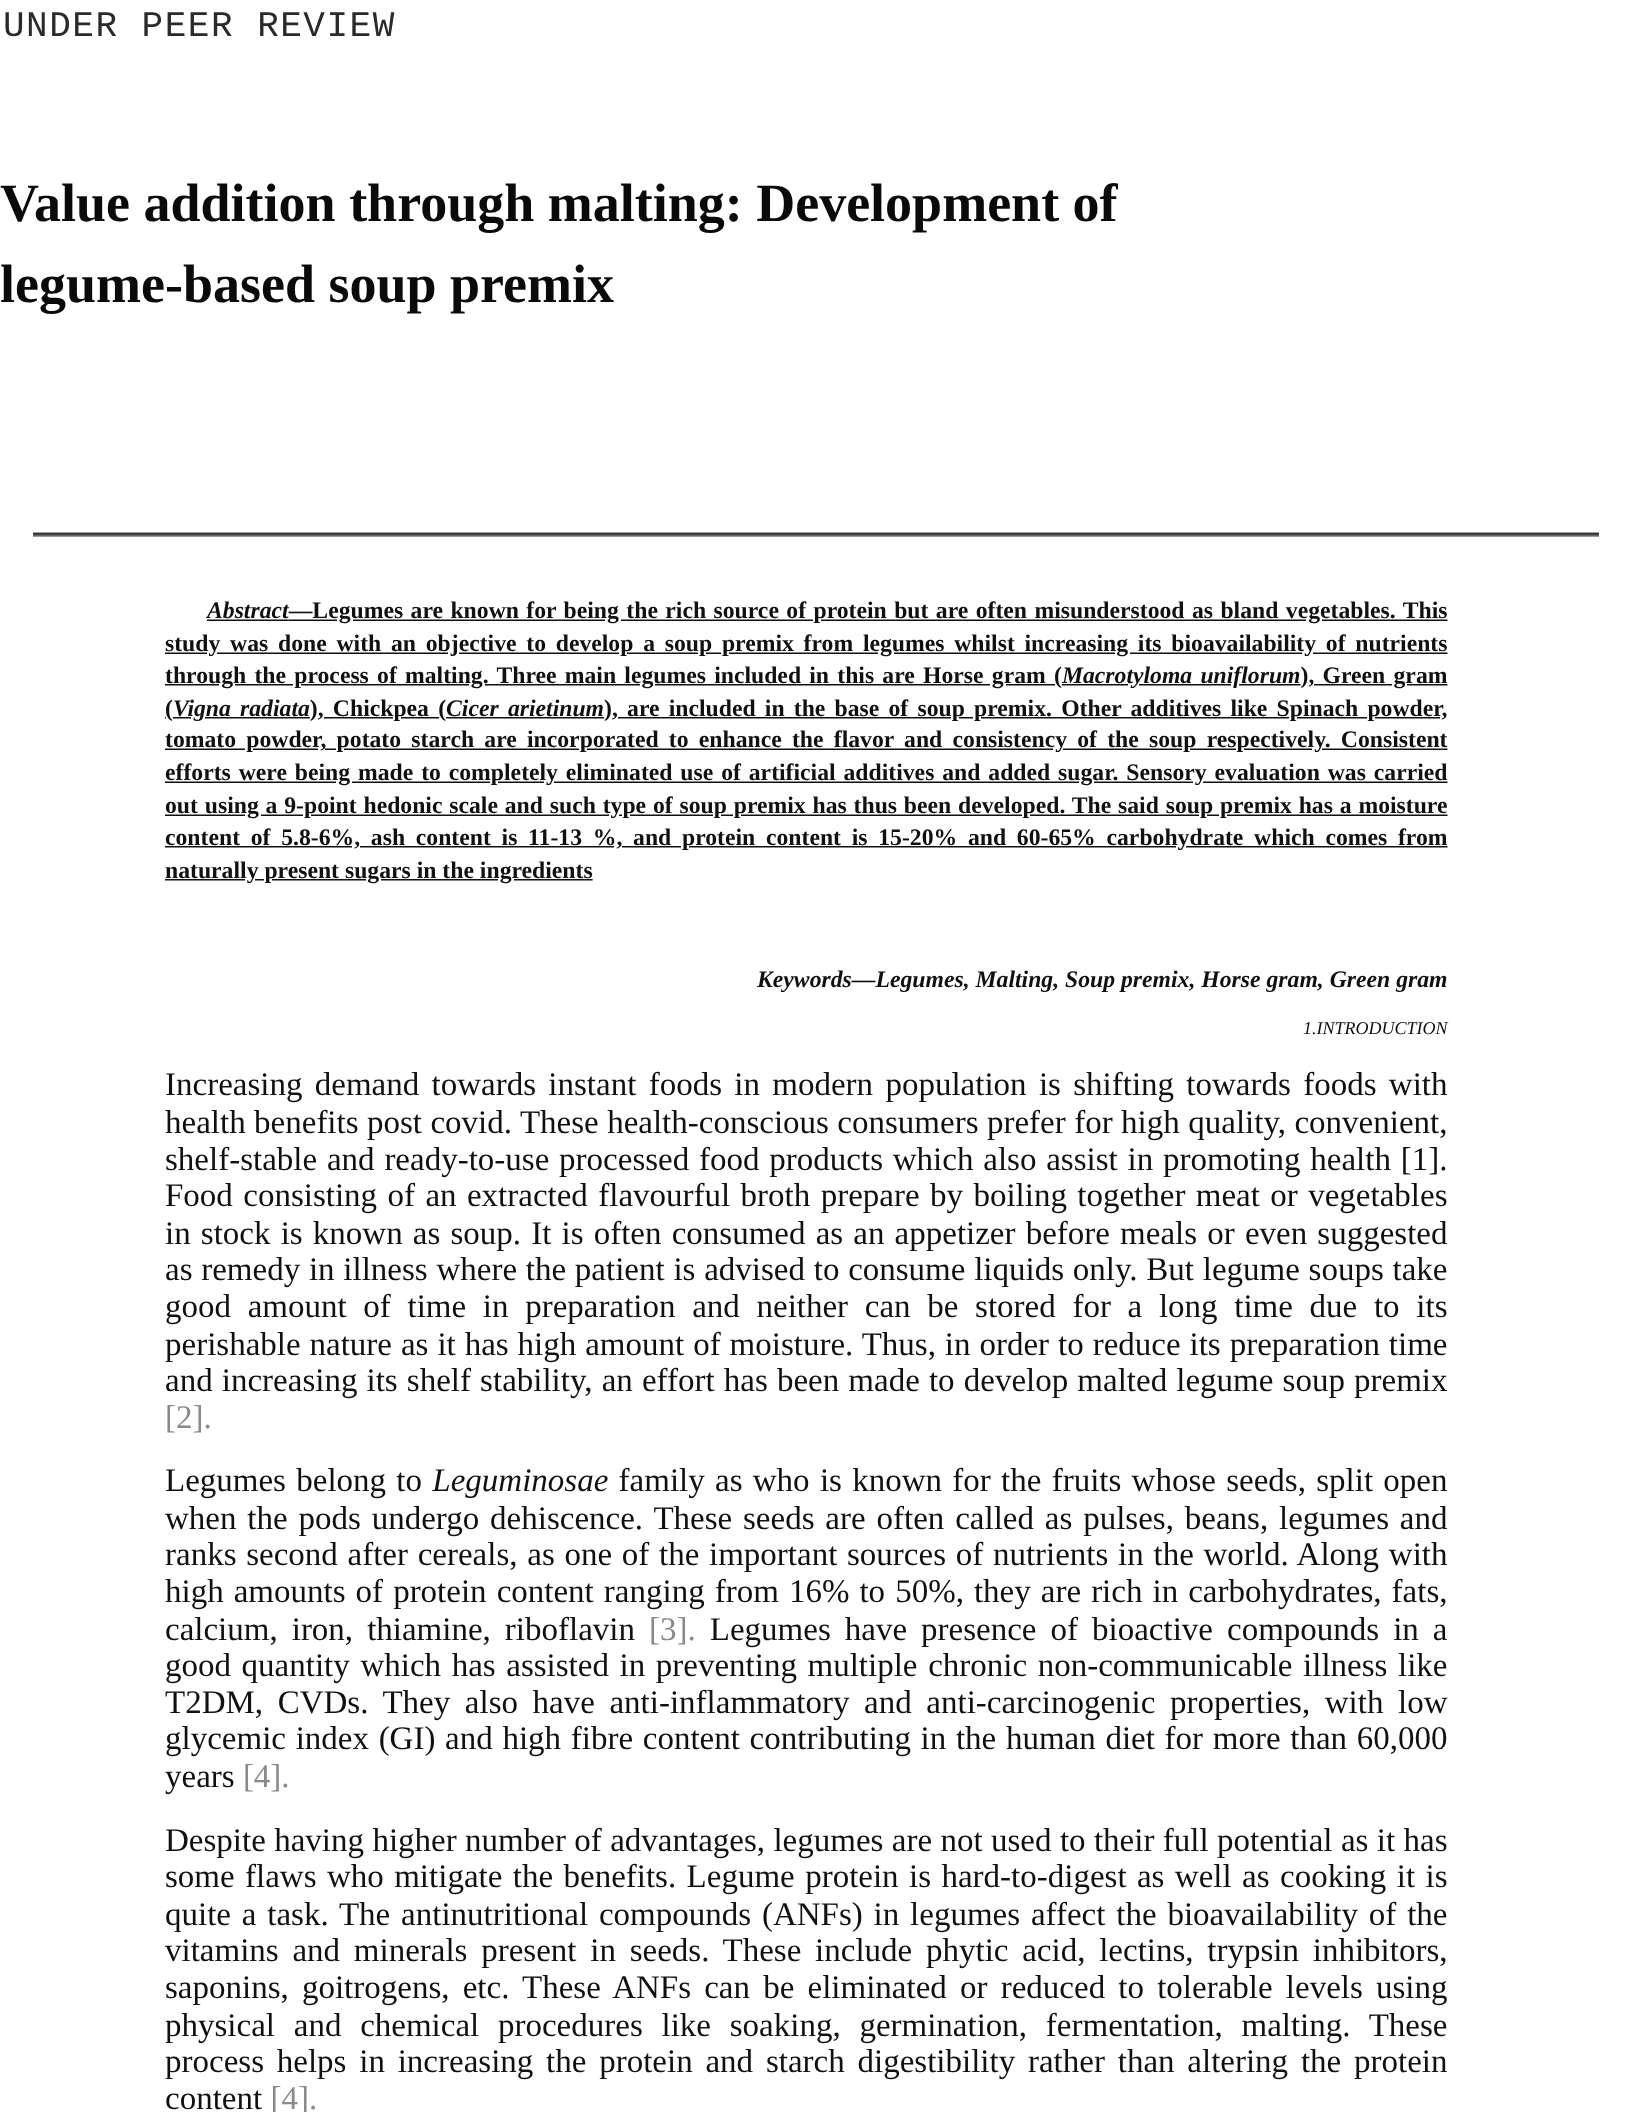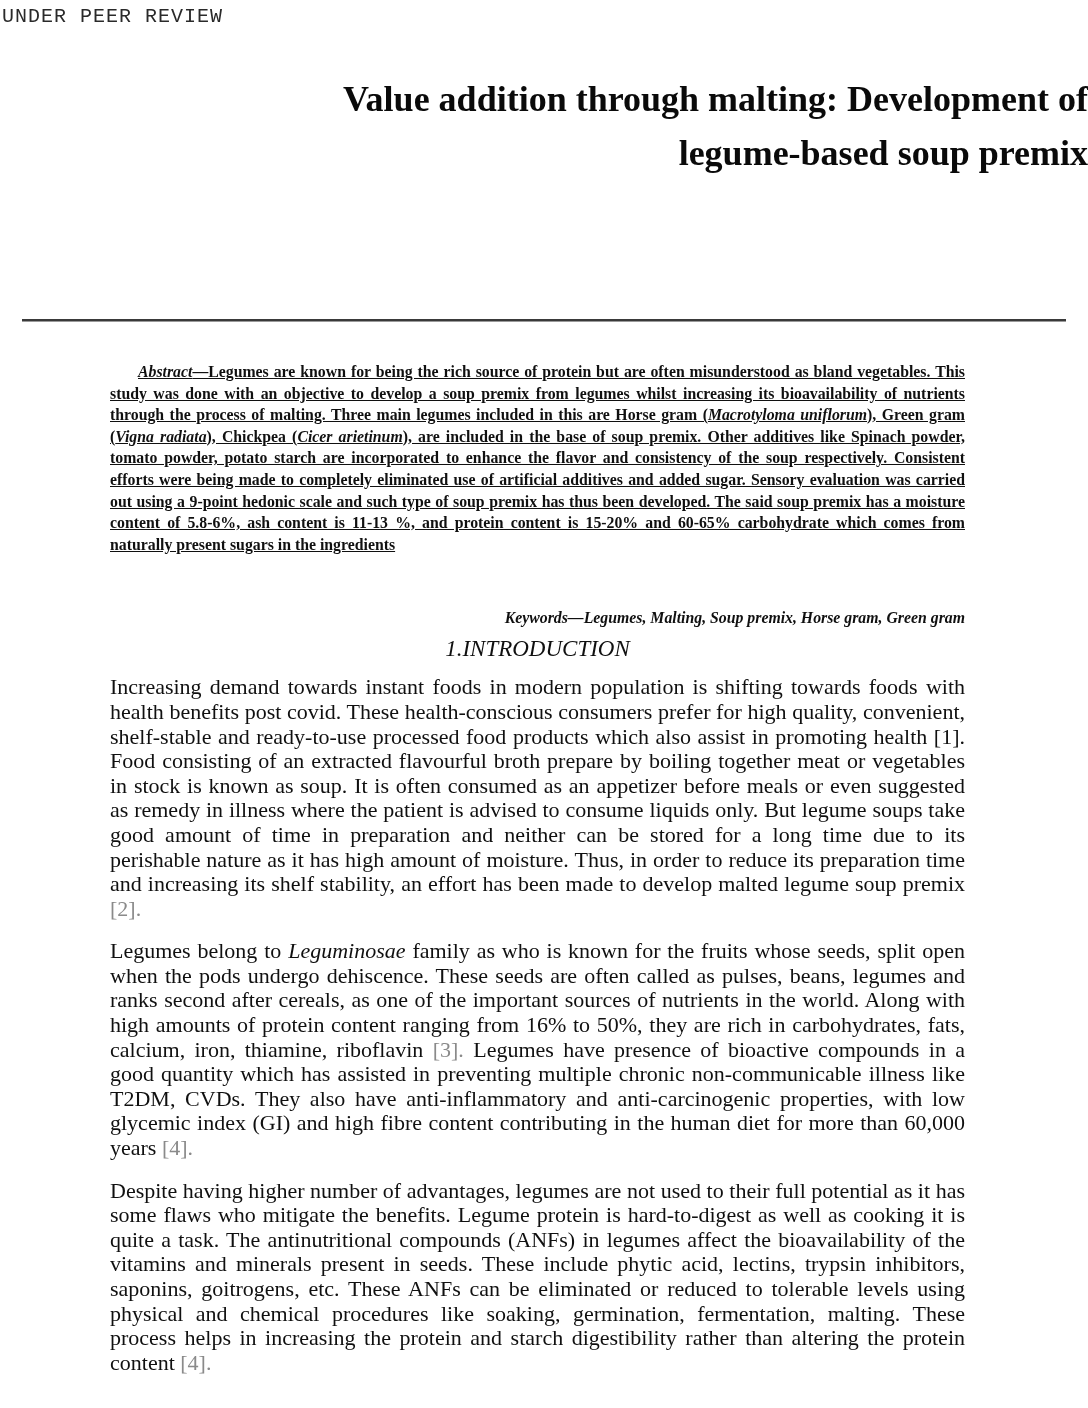--- a/index.html
+++ b/index.html
@@ -10,29 +10,29 @@
     position: relative;
     font-family: "Liberation Serif", serif;
     color: #101010;
     overflow: hidden;
   }
   .watermark {
     position: absolute;
     top: 5px;
     left: 2px;
     font-family: "Liberation Mono", "DejaVu Sans Mono", monospace;
-    font-size: 20px;
+    font-size: 24px;
     letter-spacing: 1px;
     color: #2a2a2a;
     white-space: pre;
   }
   .title {
     margin: 0;
-    padding-top: 72px;
-    text-align: right;
+    padding-top: 108px;
+    text-align: left;
     font-weight: bold;
     font-size: 36px;
     line-height: 54px;
     color: #0a0a0a;
   }
   .title-line { display: block; }
   .divider {
     margin: 139px 22px 0 22px;
     height: 2px;
     background: #3a3a3a;
@@ -57,23 +57,23 @@
     font-style: italic;
     font-size: 15.8px;
     line-height: 22px;
     text-indent: 28px;
     text-align: right;
   }
   .section-heading {
     margin: 8px 0 0 0;
     font-style: italic;
     font-weight: normal;
-    font-size: 23px;
+    font-size: 12px;
     line-height: 24px;
-    text-align: center;
+    text-align: right;
   }
   .body-para {
     margin: 14px 0 0 0;
     font-size: 22px;
     line-height: 24.6px;
   }
   .body-para + .body-para { margin-top: 18px; }
   .seg-i { font-style: italic; }
   .seg-ref { color: #8a8a8a; }
 </style>

